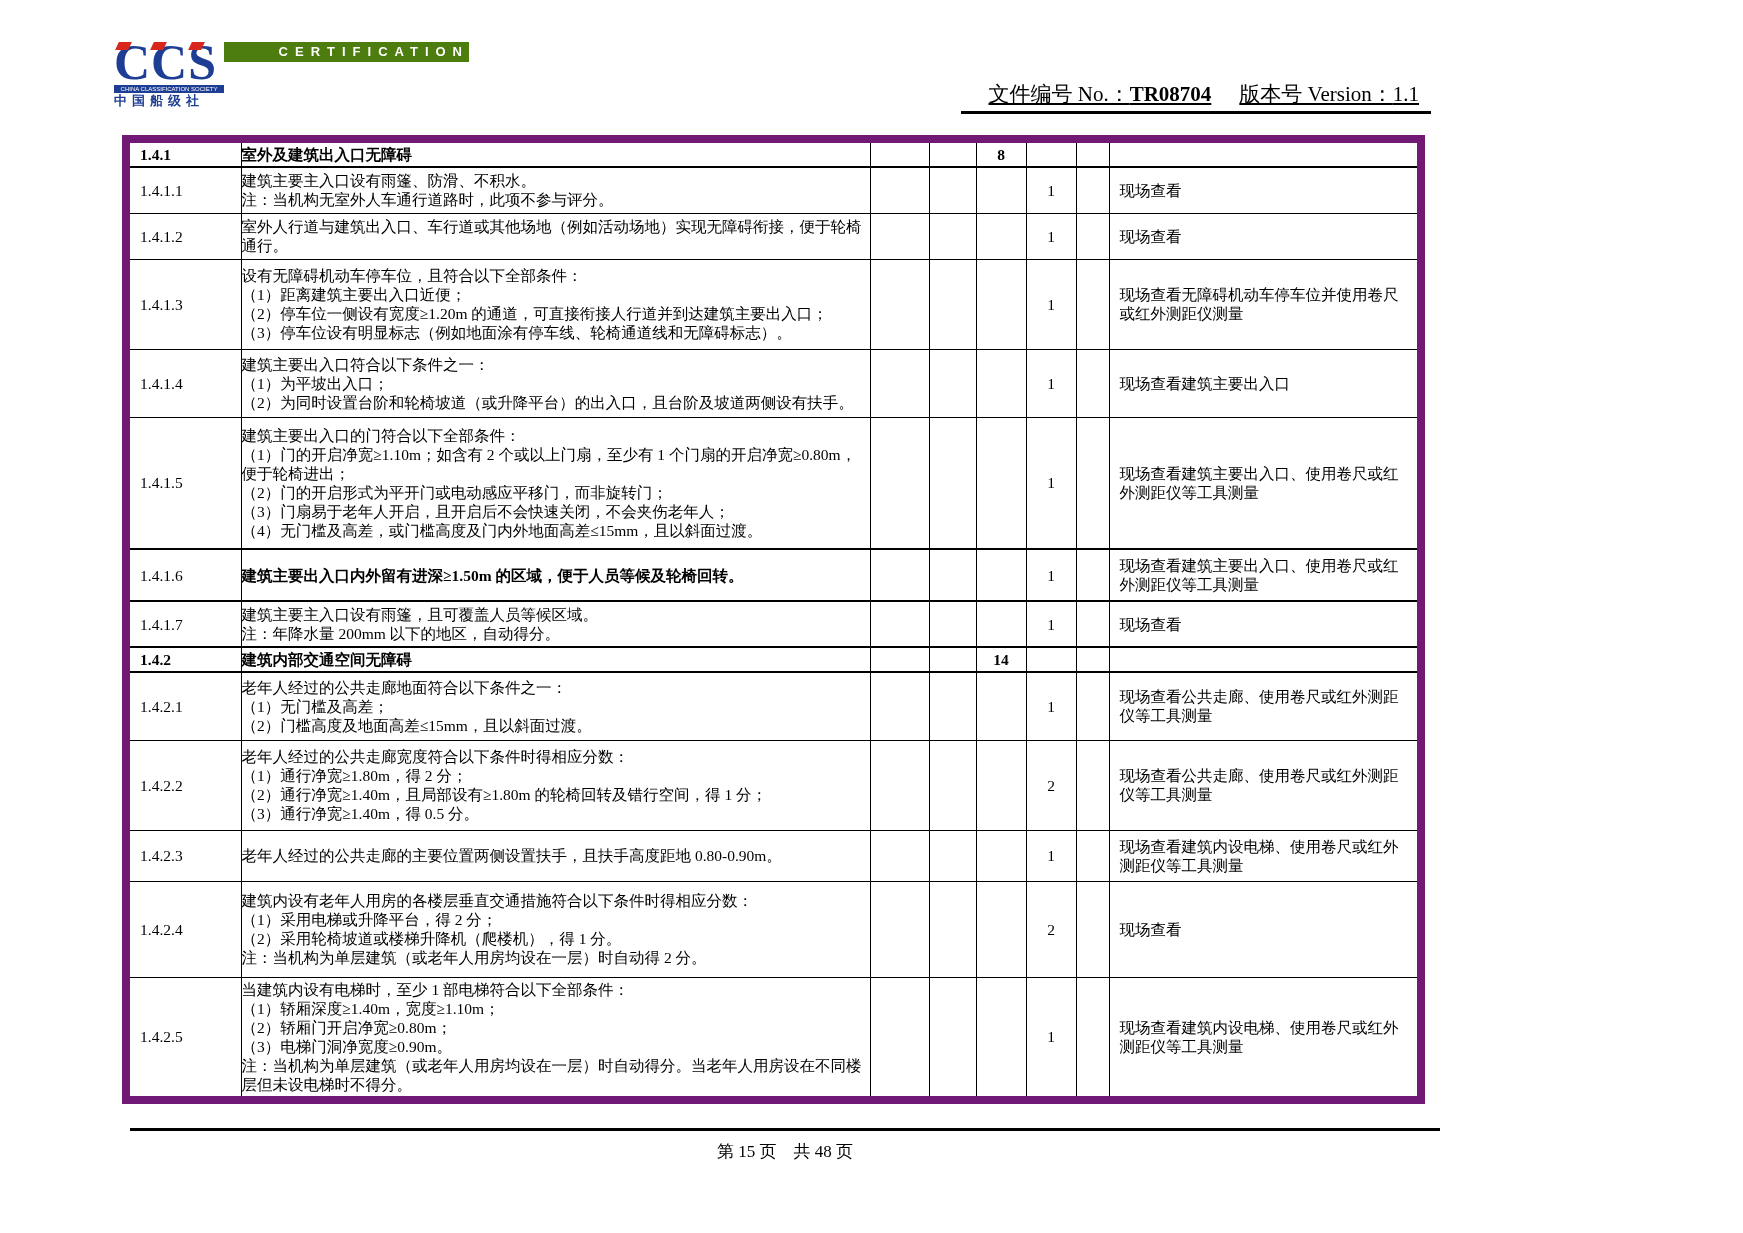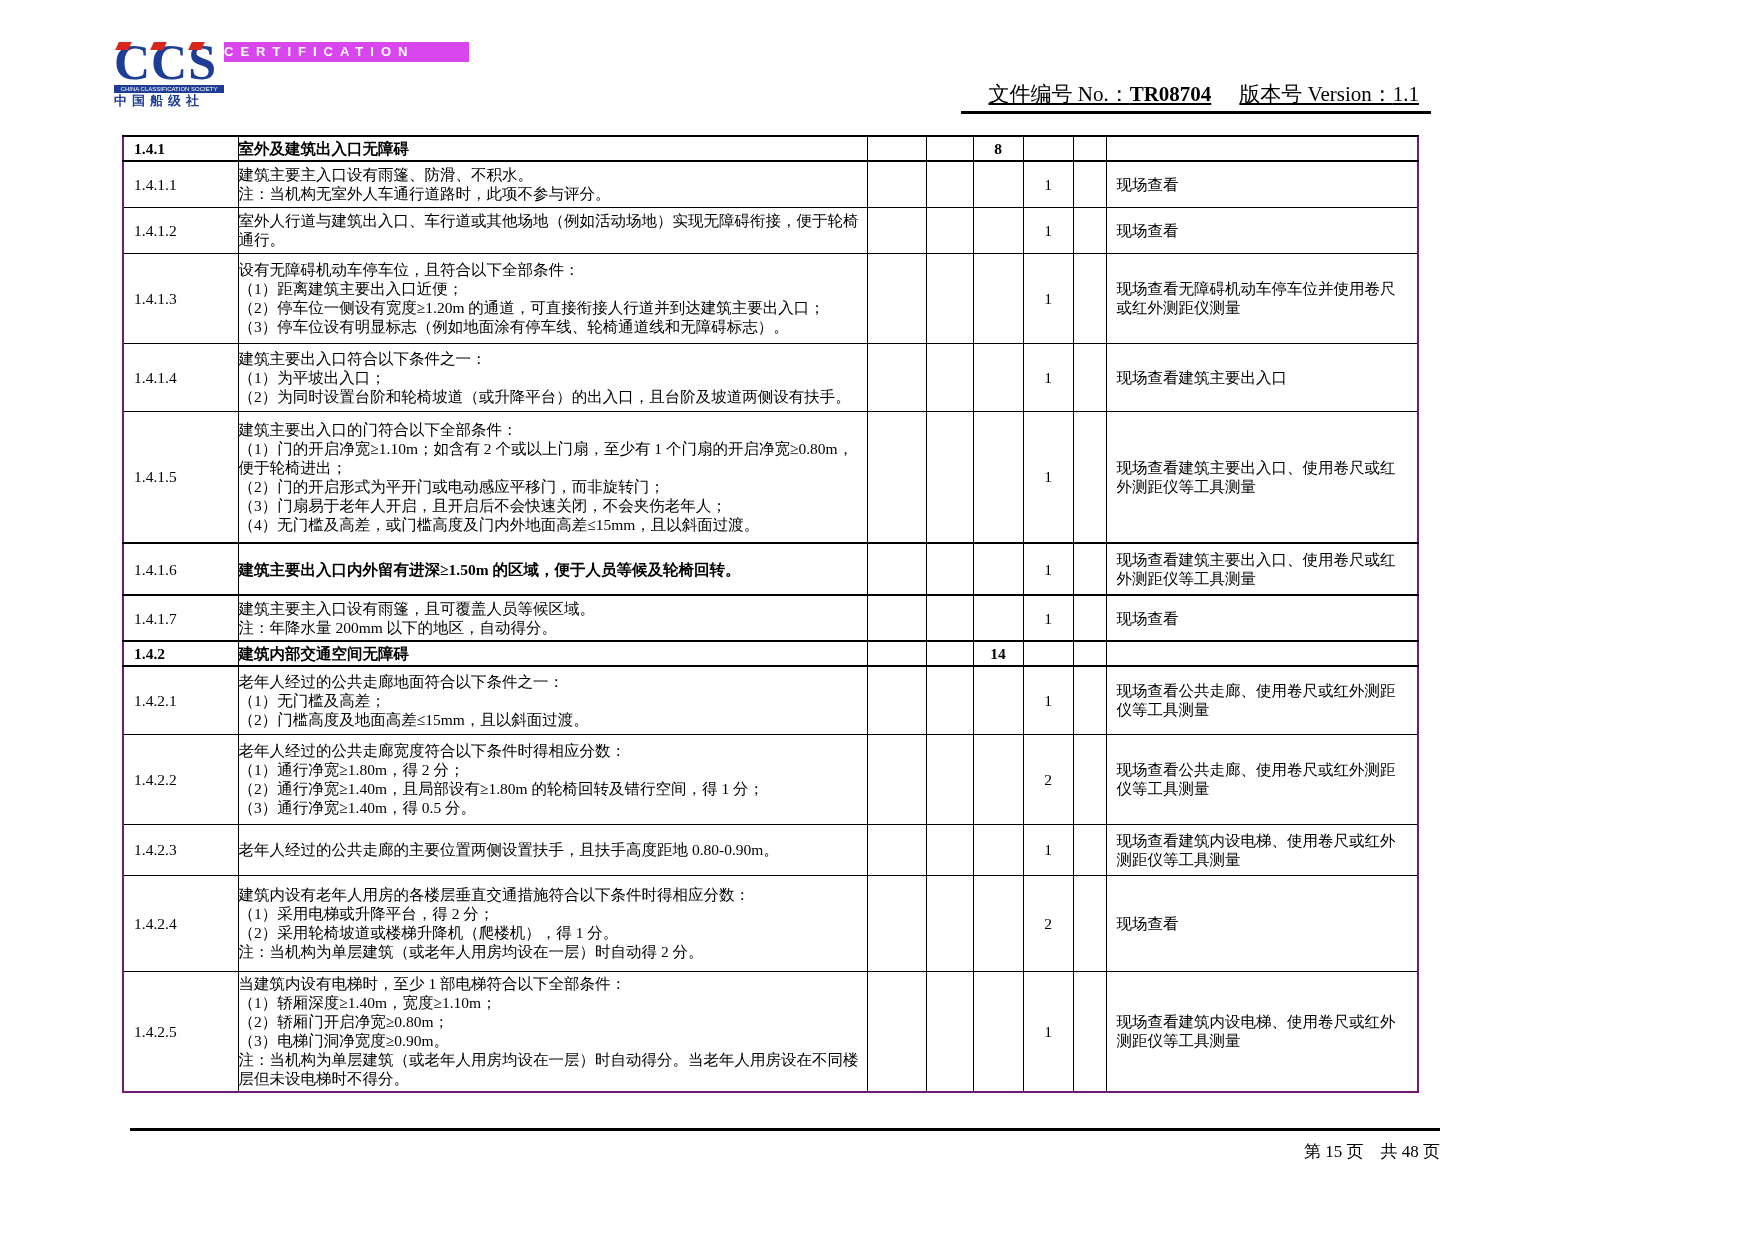--- a/index.html
+++ b/index.html
@@ -11,47 +11,47 @@
   .logo-left{position:relative;width:110px;}
   .ccs-text{font-size:50px;line-height:44px;font-weight:bold;color:#1d3e94;letter-spacing:1px;
             font-family:"Liberation Serif","DejaVu Serif",serif;}
   .red-accent{position:absolute;background:#d9261c;width:13px;height:8px;transform:skewX(-25deg);}
   .ra1{left:3px;top:2px;} .ra2{left:38px;top:2px;} .ra3{left:76px;top:2px;}
   .soc-bar{margin-top:1px;background:#1d3e94;color:#fff;font-size:6px;line-height:8px;height:8px;
            overflow:hidden;white-space:nowrap;text-align:center;font-family:"Liberation Sans",sans-serif;}
   .soc-cn{color:#1d3e94;font-size:13px;line-height:15px;font-weight:bold;letter-spacing:5px;white-space:nowrap;}
   .logo-right{width:245px;}
   .company{font-size:42px;line-height:44px;font-weight:bold;color:#1d3e94;letter-spacing:10px;white-space:nowrap;}
-  .cert-bar{margin-top:2px;background:#d946ef;color:#fff;font-weight:bold;font-size:13px;line-height:20px;
-            height:20px;text-align:left;letter-spacing:7px;font-family:"Liberation Sans",sans-serif;white-space:nowrap;}
+  .cert-bar{margin-top:2px;background:#4d7c0f;color:#fff;font-weight:bold;font-size:13px;line-height:20px;
+            height:20px;text-align:right;letter-spacing:7px;font-family:"Liberation Sans",sans-serif;white-space:nowrap;}
 
   
   .doc-header{position:absolute;top:80px;right:324px;font-size:21px;white-space:nowrap;text-decoration:underline;}
   .doc-header .bold{font-weight:bold;}
   .doc-header .gap{margin-left:28px;}
   .header-rule{position:absolute;left:961px;top:111px;width:470px;height:3px;background:#000;}
 
   
   table.assess{position:absolute;left:122px;top:135px;width:1295px;border-collapse:collapse;table-layout:fixed;
-               border:2px solid #701a75;}
+               border:8px solid #701a75;}
   td{border:1px solid #000;font-size:15.5px;line-height:19px;vertical-align:middle;padding:1px 4px;
      overflow:hidden;}
   .c-id{padding-left:10px;}
   .c-desc{white-space:pre-wrap;padding:2px 0;}
   .c-sec,.c-score{text-align:center;padding:0;}
   .c-method{white-space:pre-wrap;padding:6px 10px;}
   tr.section td{font-weight:bold;border-top:2px solid #000;border-bottom:2px solid #000;}
   tr.heavy td{border-top:2px solid #000;border-bottom:2px solid #000;}
   .bold-desc{font-weight:bold;}
   tr.h24{height:24px;} tr.h36{height:36px;} tr.h44{height:44px;} tr.h46{height:46px;}
   tr.h68{height:68px;} tr.h90{height:90px;} tr.h96{height:96px;} tr.h121{height:121px;} tr.h132{height:132px;}
 
   
   .footer-rule{position:absolute;left:130px;top:1128px;width:1310px;height:3px;background:#000;}
-  .footer-text{position:absolute;left:130px;top:1140px;width:1310px;text-align:right;font-size:17px;}
+  .footer-text{position:absolute;left:130px;top:1140px;width:1310px;text-align:center;font-size:17px;}
 </style>
 </head>
 <body>
 
 <div class="page">
 
   <div class="logo">
     <div class="logo-left">
       <div class="ccs-text">CCS</div>
       <div class="red-accent ra1"></div>

